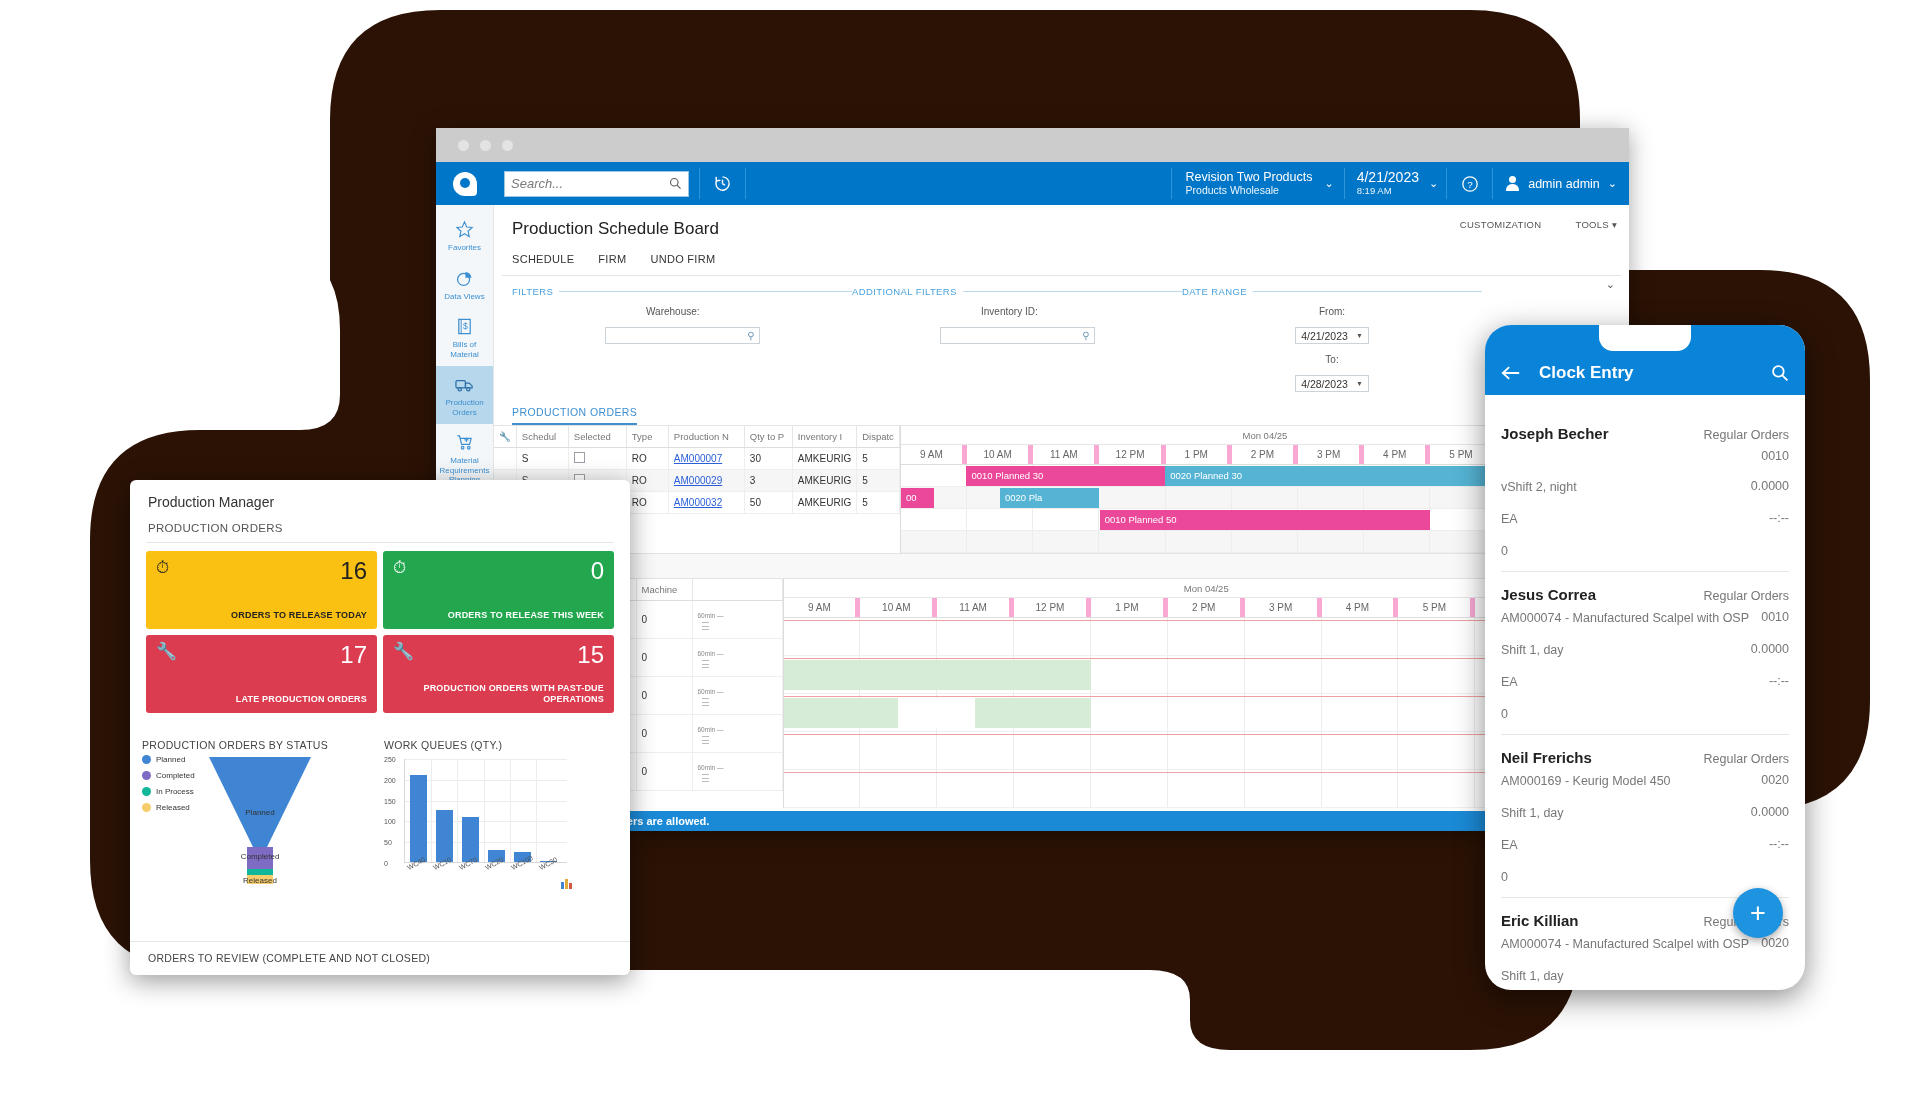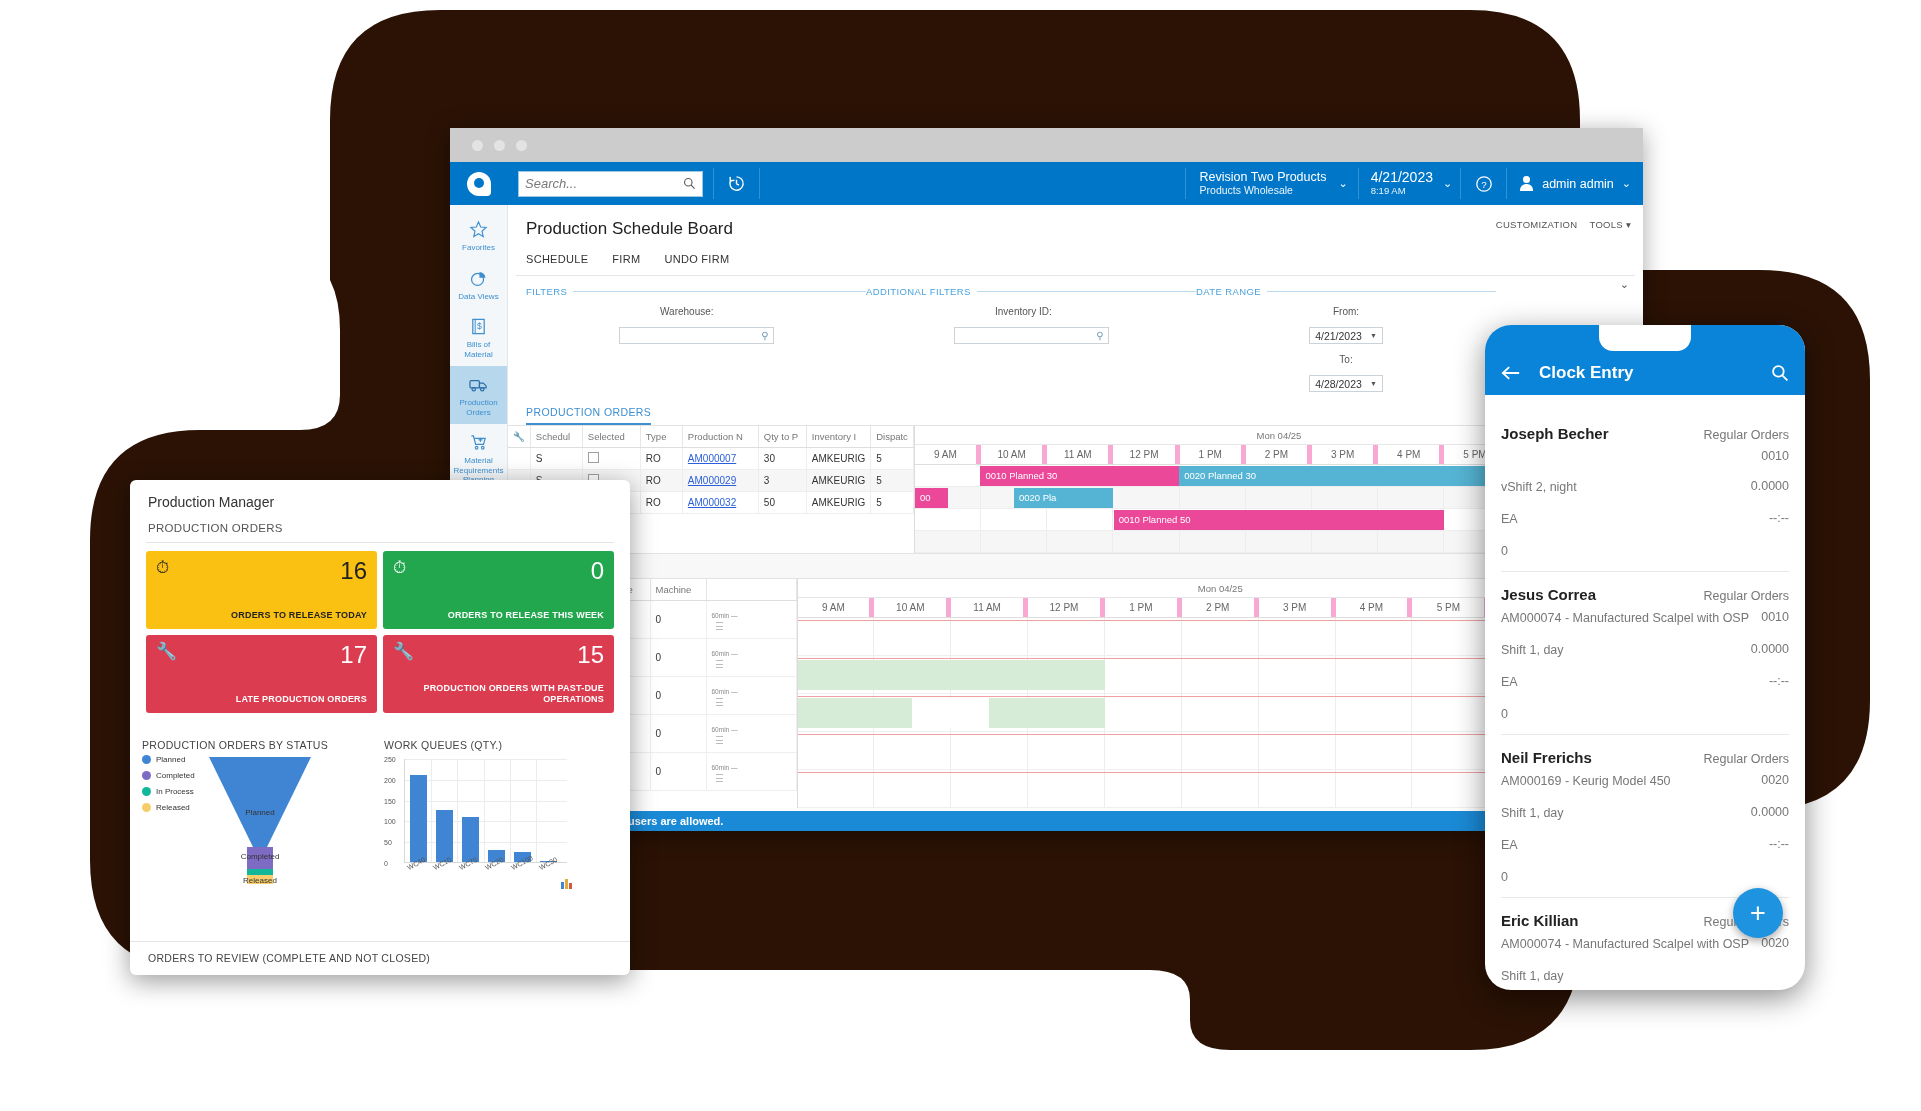--- a/index.html
+++ b/index.html
@@ -10,21 +10,21 @@
     font-family:"Liberation Sans", sans-serif;
     overflow:hidden;
     position:relative;
   }
 
   
   #blob { position:absolute; inset:0; }
 
   
   #browser {
-    position:absolute; left:450px; top:128px; width:1193px; height:703px;
+    position:absolute; left:436px; top:128px; width:1193px; height:703px;
     background:#ffffff;
     box-shadow:0 4px 22px rgba(0,0,0,.35);
     overflow:hidden;
   }
   .chrome-bar {
     height:34px; background:#cccccc; display:flex; align-items:center; padding-left:22px; gap:11px;
   }
   .dot { width:11px; height:11px; border-radius:50%; background:#e3e3e3; }
 
   .app-topbar {
@@ -69,21 +69,21 @@
     padding:9px 2px 7px; text-align:center; color:#3d8fd0; font-size:8px; line-height:9.5px;
   }
   .nav-item.sel { background:#b6d7ec; }
   .nav-item .ni-ico { display:block; margin:0 auto 4px; }
   .nav-item .ni-lbl { display:block; }
 
   .app-main { flex:1; position:relative; background:#fff; overflow:hidden; }
 
   .page-head { padding:14px 18px 0 18px; }
   .page-title { font-size:17px; color:#222; }
-  .page-right { position:absolute; right:12px; top:14px; display:flex; gap:12px; font-size:9.5px; color:#555; letter-spacing:.3px; }
+  .page-right { position:absolute; right:12px; top:14px; display:flex; gap:34px; font-size:9.5px; color:#555; letter-spacing:.3px; }
   .tabs-row { display:flex; gap:24px; padding:14px 18px 0 18px; font-size:11px; color:#333; letter-spacing:.3px;}
 
   .filter-panel { margin:10px 8px 0 8px; border-top:1px solid #e6e6e6; padding:10px 10px 6px 10px; position:relative;}
   .filter-cols { display:flex; gap:0; }
   .fg { position:relative; }
   .fg-legend { font-size:9.5px; color:#4aa3dd; letter-spacing:.4px; display:flex; align-items:center; gap:6px; }
   .fg-legend .rule { height:1px; background:#bcd9ee; flex:1; }
   .fg-row { display:flex; align-items:center; gap:10px; margin-top:9px;flex-direction:column; }
   .fg-row label { font-size:10px; color:#555; }
   .inp {

